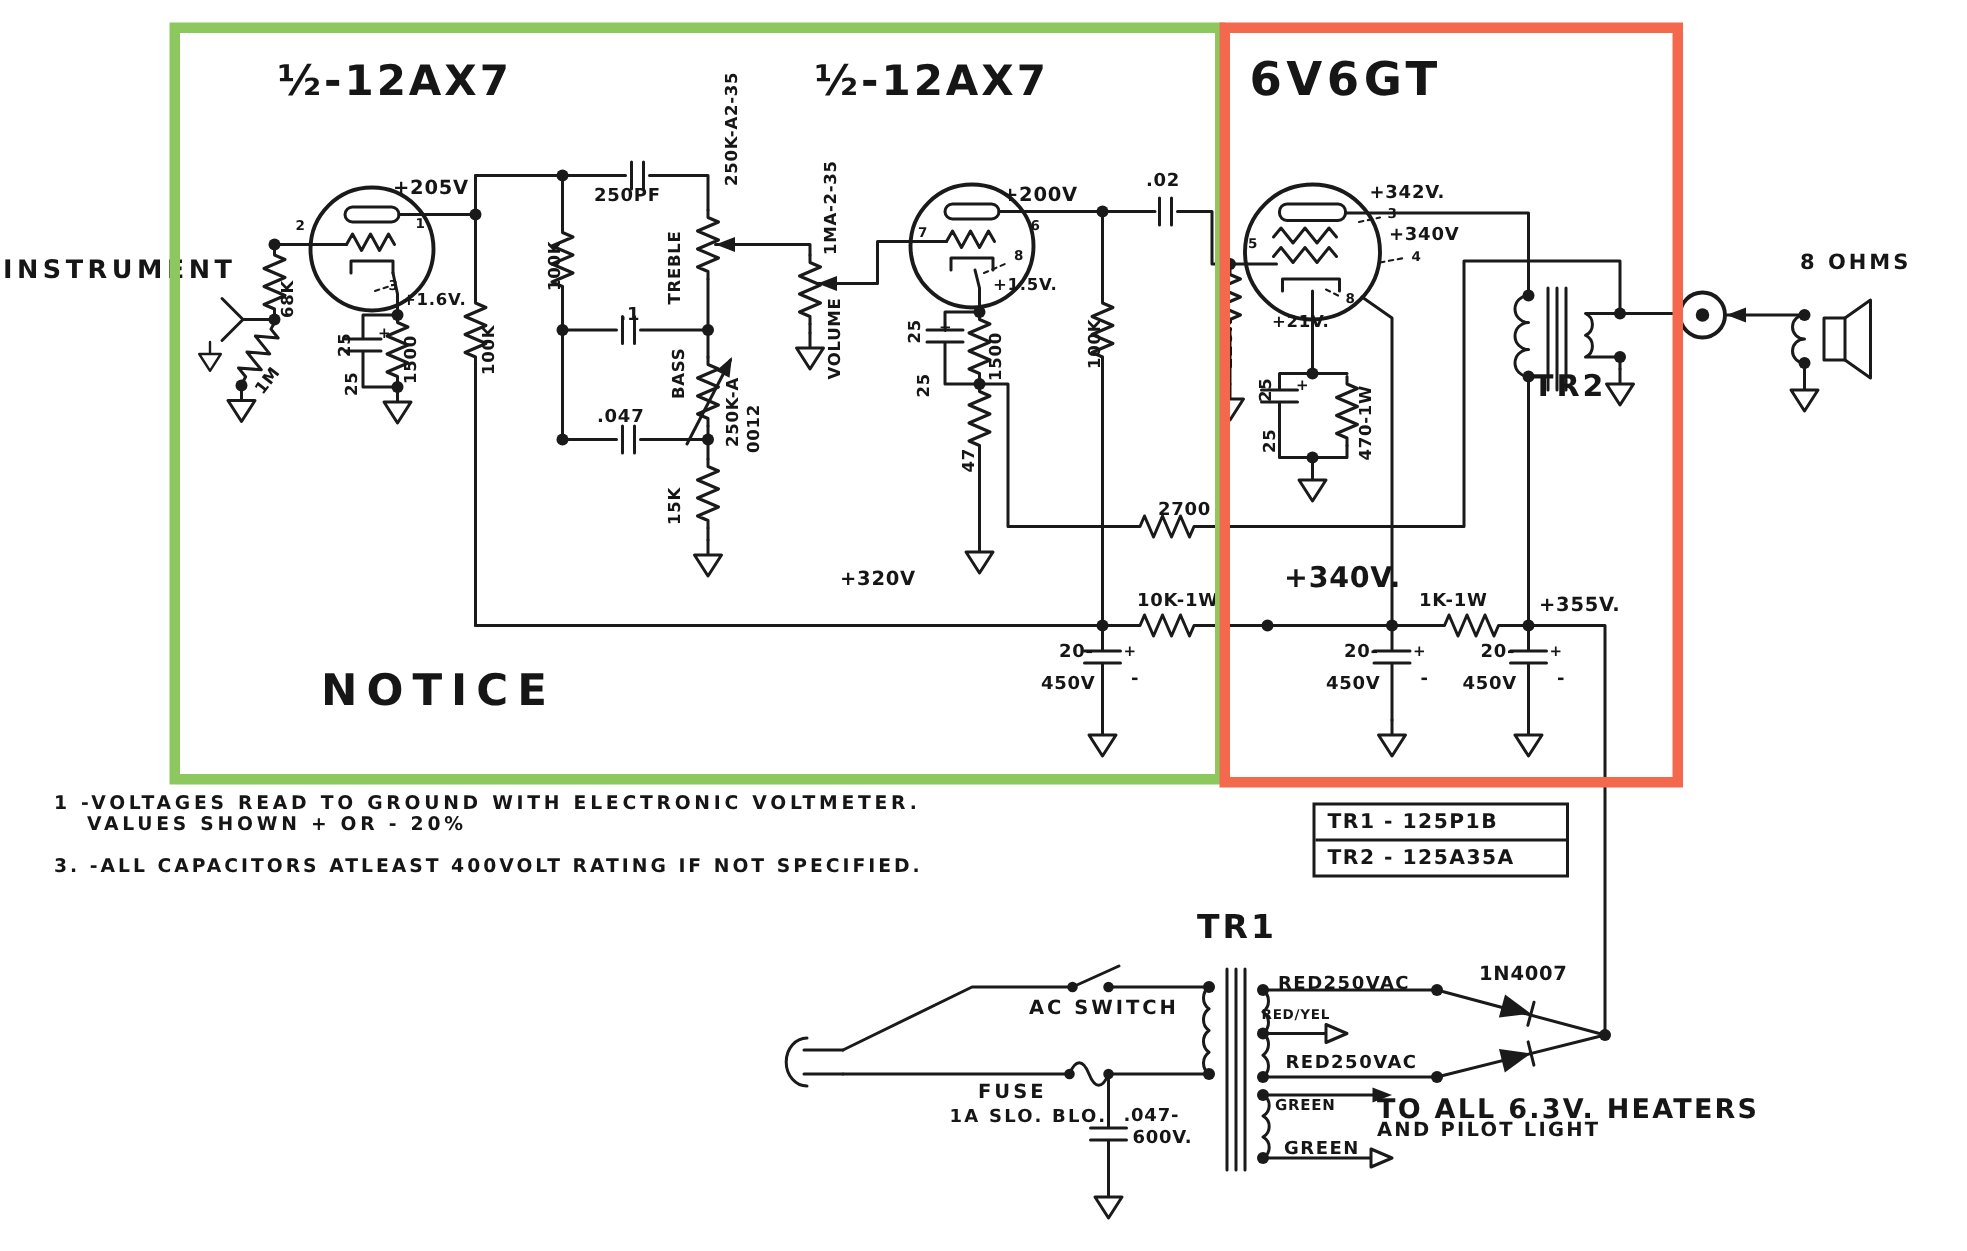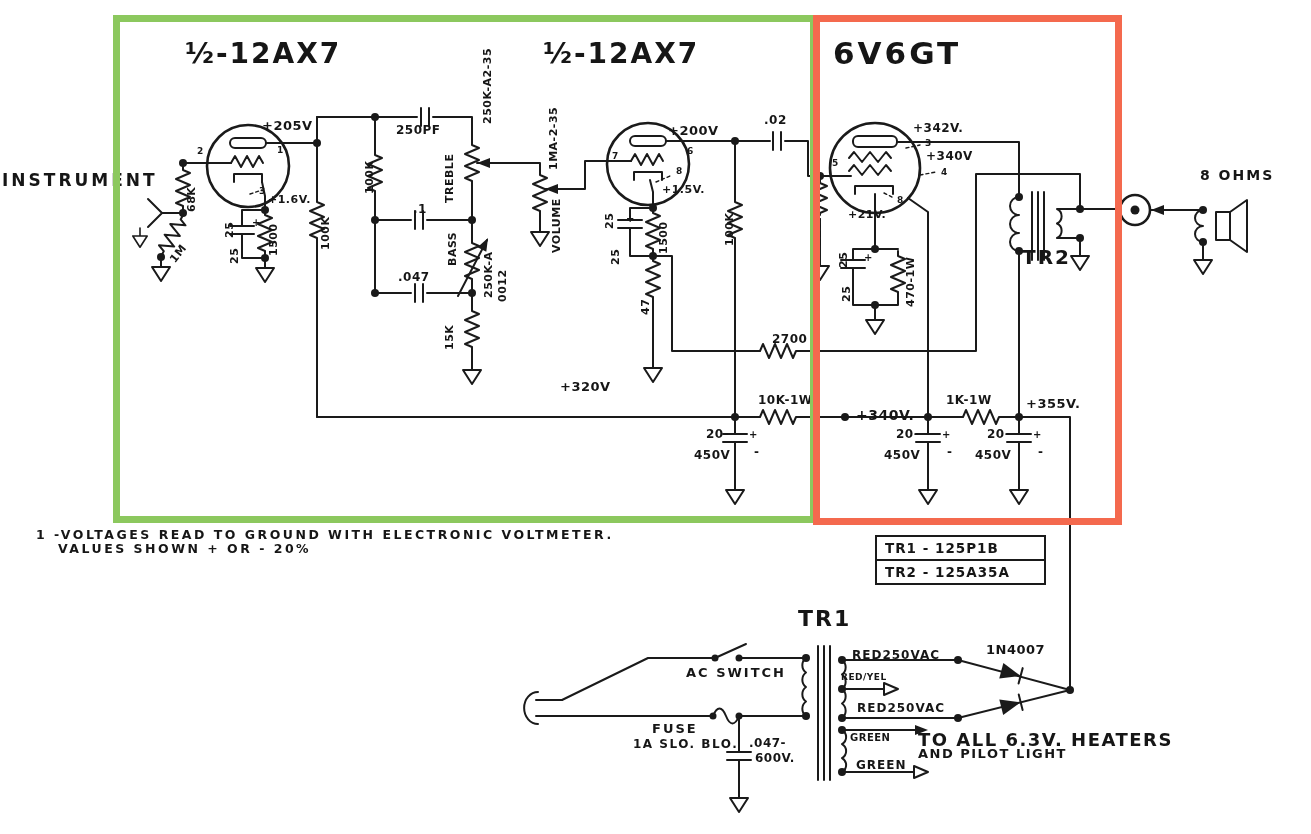--- a/index.html
+++ b/index.html
@@ -273,21 +273,21 @@
 <span class="lbl" style="left:833px;top:38px;font-size:31px;letter-spacing:3px">6V6GT</span>
 
 <span class="lbl" style="left:262px;top:119px;font-size:13px">+205V</span>
 <span class="lbl" style="left:268px;top:194px;font-size:11px">+1.6V.</span>
 <span class="lbl" style="left:668px;top:124px;font-size:13px">+200V</span>
 <span class="lbl" style="left:662px;top:184px;font-size:11px">+1.5V.</span>
 <span class="lbl" style="left:913px;top:122px;font-size:12px">+342V.</span>
 <span class="lbl" style="left:926px;top:150px;font-size:12px">+340V</span>
 <span class="lbl" style="left:848px;top:209px;font-size:11px">+21V.</span>
 <span class="lbl" style="left:560px;top:380px;font-size:13px">+320V</span>
-<span class="lbl" style="left:856px;top:408px;font-size:14px">+340V.</span>
+<span class="lbl" style="left:856px;top:376px;font-size:19px">+340V.</span>
 <span class="lbl" style="left:1026px;top:397px;font-size:13px">+355V.</span>
 
 <span class="lbl" style="left:277px;top:146px;font-size:9px">1</span>
 <span class="lbl" style="left:197px;top:147px;font-size:9px">2</span>
 <span class="lbl" style="left:259px;top:187px;font-size:9px">3</span>
 <span class="lbl" style="left:687px;top:147px;font-size:9px">6</span>
 <span class="lbl" style="left:612px;top:152px;font-size:9px">7</span>
 <span class="lbl" style="left:676px;top:167px;font-size:9px">8</span>
 <span class="lbl" style="left:832px;top:159px;font-size:9px">5</span>
 <span class="lbl" style="left:925px;top:139px;font-size:9px">3</span>
@@ -339,22 +339,24 @@
 <span class="lbl" style="left:1033px;top:430px;font-size:10px">+</span>
 <span class="lbl" style="left:1038px;top:446px;font-size:12px">-</span>
 
 <span class="lbl rot" style="left:838px;top:268px">25</span>
 <span class="lbl rot" style="left:841px;top:302px">25</span>
 <span class="lbl" style="left:864px;top:253px;font-size:10px">+</span>
 <span class="lbl rot" style="left:905px;top:307px">470-1W</span>
 <span class="lbl" style="left:1022px;top:247px;font-size:20px;letter-spacing:2px">TR2</span>
 <span class="lbl" style="left:1200px;top:168px;font-size:14px;letter-spacing:2px">8 OHMS</span>
 
+<span class="lbl" style="left:214px;top:446px;font-size:29px;letter-spacing:6px">NOTICE</span>
 <span class="lbl" style="left:36px;top:529px;font-size:12.5px;letter-spacing:2.5px">1 -VOLTAGES READ TO GROUND WITH ELECTRONIC VOLTMETER.</span>
 <span class="lbl" style="left:58px;top:543px;font-size:12.5px;letter-spacing:2.5px">VALUES  SHOWN + OR - 20%</span>
+<span class="lbl" style="left:36px;top:571px;font-size:12.5px;letter-spacing:2px">3. -ALL CAPACITORS ATLEAST 400VOLT RATING IF NOT SPECIFIED.</span>
 
 <div id="trtable">
   <div class="row">TR1 - 125P1B</div>
   <div class="row">TR2 - 125A35A</div>
 </div>
 
 <span class="lbl" style="left:798px;top:608px;font-size:22px;letter-spacing:2px">TR1</span>
 <span class="lbl" style="left:686px;top:666px;font-size:13px;letter-spacing:2px">AC SWITCH</span>
 <span class="lbl" style="left:652px;top:722px;font-size:13px;letter-spacing:2px">FUSE</span>
 <span class="lbl" style="left:633px;top:738px;font-size:12px;letter-spacing:1.5px">1A SLO. BLO.</span>

